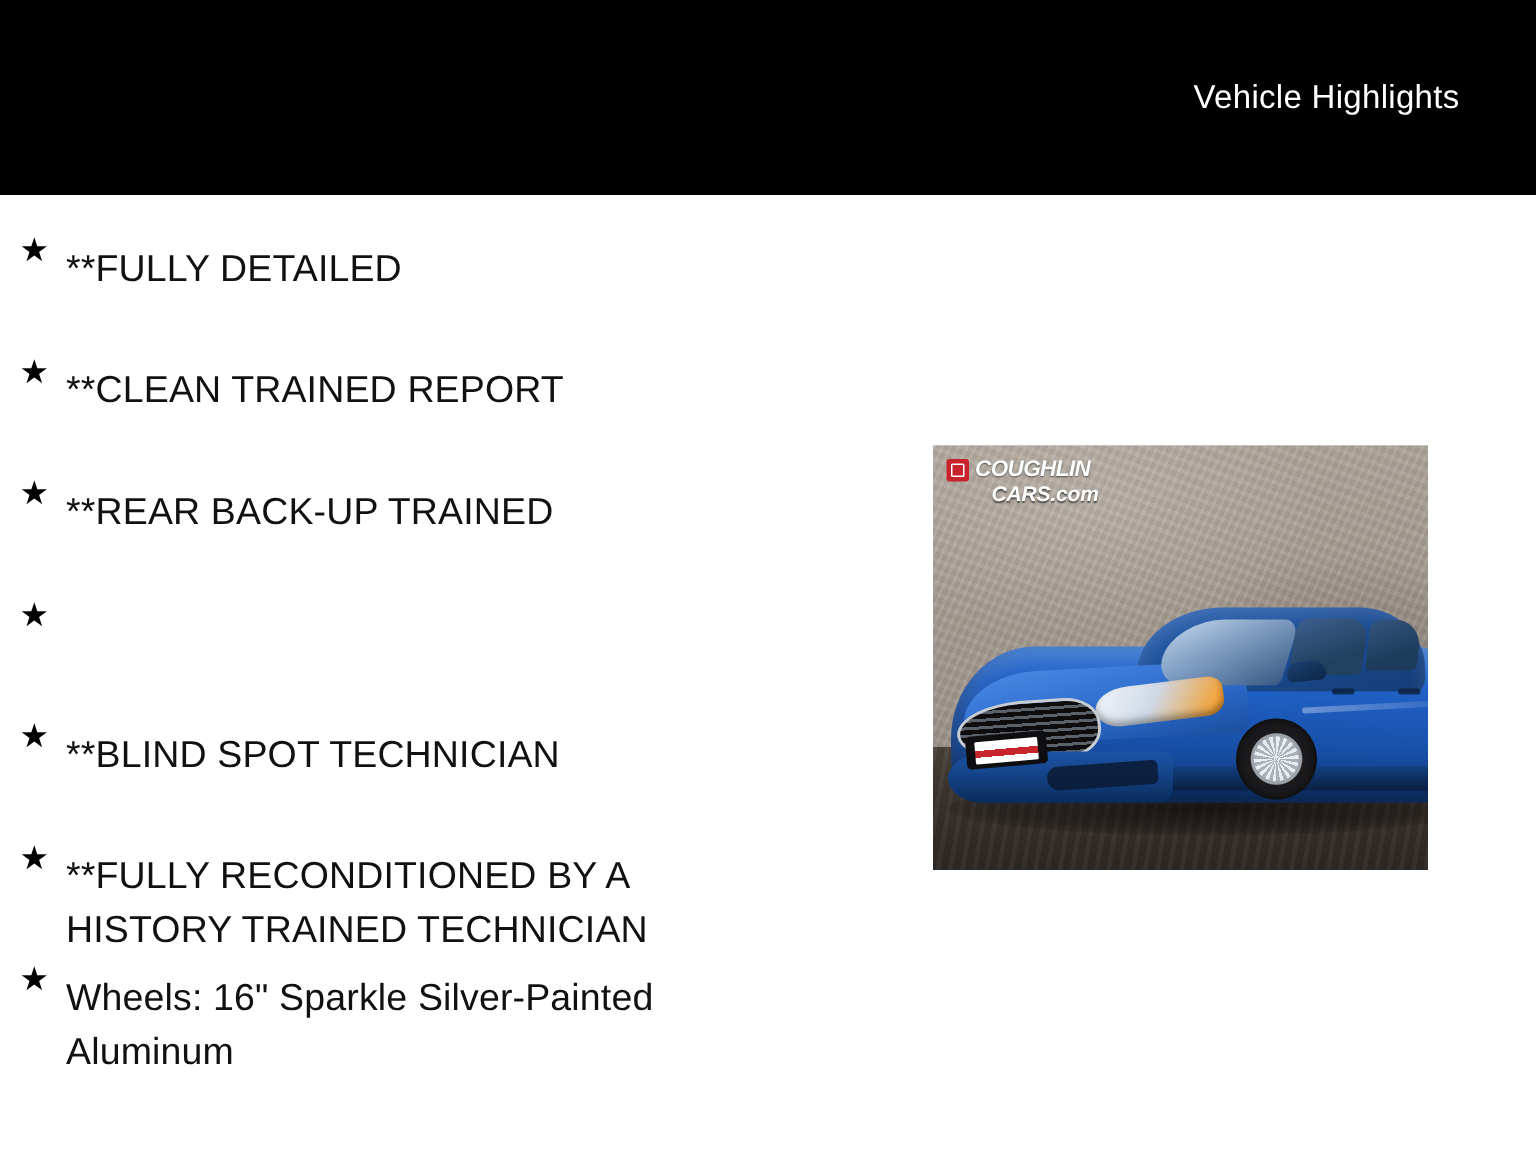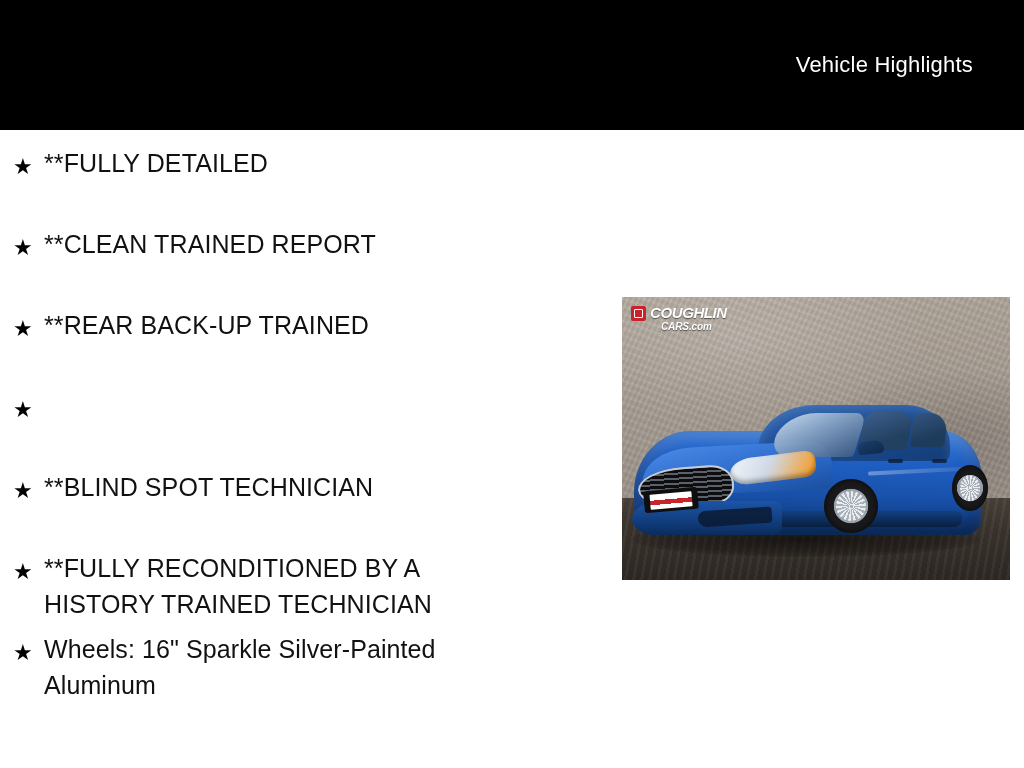--- a/index.html
+++ b/index.html
@@ -55,34 +55,34 @@
   .highlight-item .bullet-star {
     position: absolute;
     left: 13px;
     top: 26px;
     font-size: 22px;
     line-height: 22px;
     color: #000000;
   }
   .highlight-item .item-text {
     display: block;
-    padding-top: 15px;
+    padding-top: 31px;
     font-size: 25px;
     line-height: 36px;
     color: #111111;
     letter-spacing: 0.1px;
     white-space: pre-line;
   }
 
   
   .vehicle-photo {
     position: absolute;
     left: 622px;
     top: 297px;
-    width: 388px;
+    width: 330px;
     height: 283px;
     overflow: hidden;
     background: #a39a91;
   }
   .photo-wall {
     position: absolute;
     left: 0; top: 0;
     width: 100%;
     height: 72%;
     background:
@@ -360,21 +360,21 @@
     color: #ffffff;
     font-size: 15px;
     font-weight: bold;
     font-style: italic;
     letter-spacing: -0.4px;
     text-shadow: 0 1px 1px rgba(0,0,0,0.55);
   }
   .wm-sub {
     display: block;
     color: #ffffff;
-    font-size: 10px;
+    font-size: 14px;
     font-weight: bold;
     font-style: italic;
     letter-spacing: -0.1px;
     margin-top: 2px;
     margin-left: 11px;
     text-shadow: 0 1px 1px rgba(0,0,0,0.55);
   }
 </style>
 </head>
 <body>

